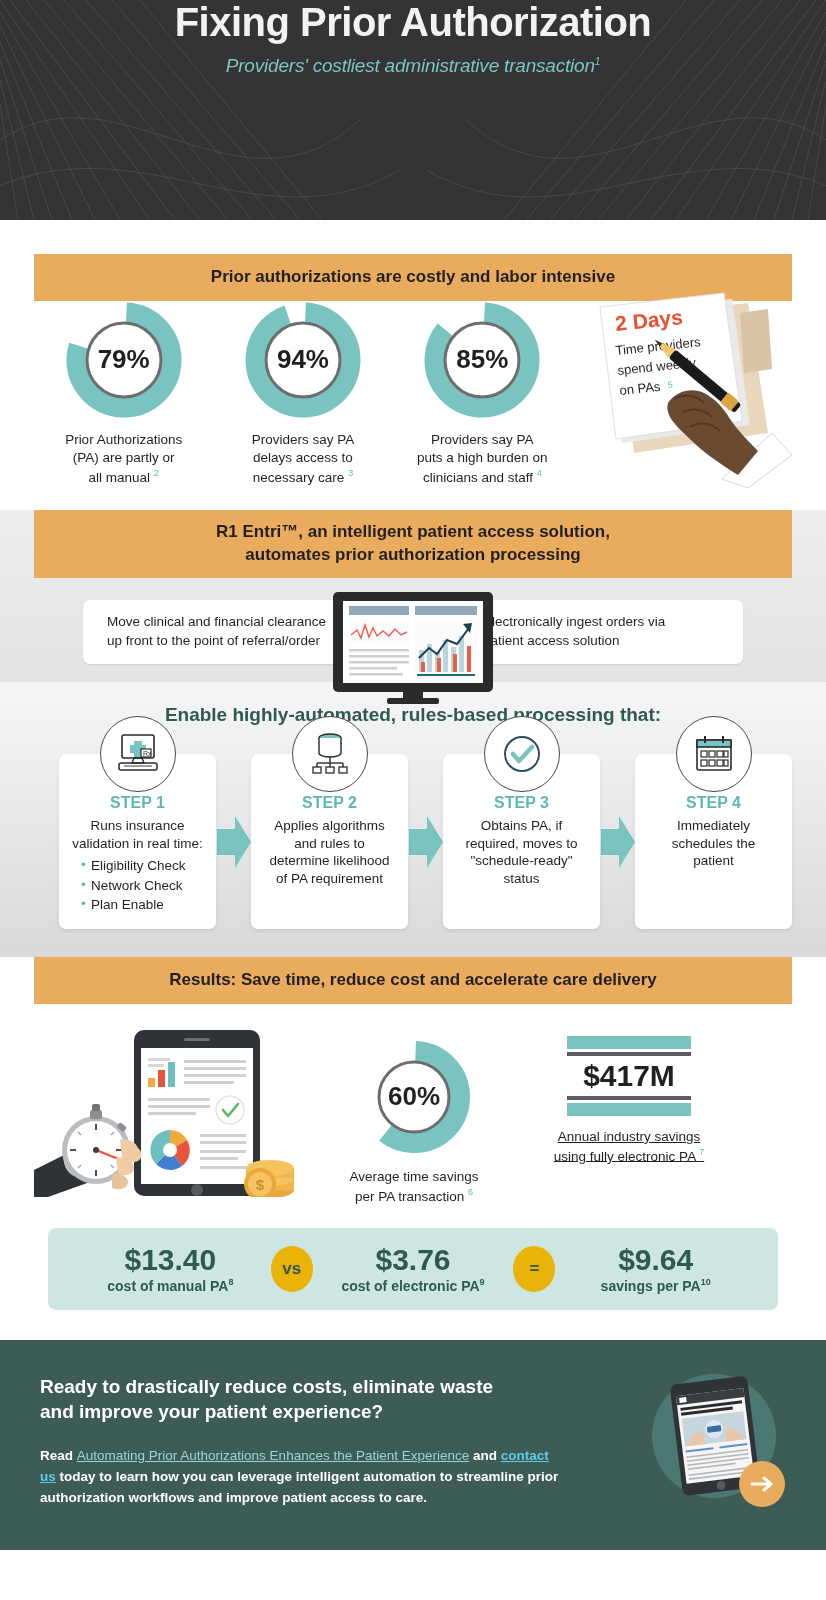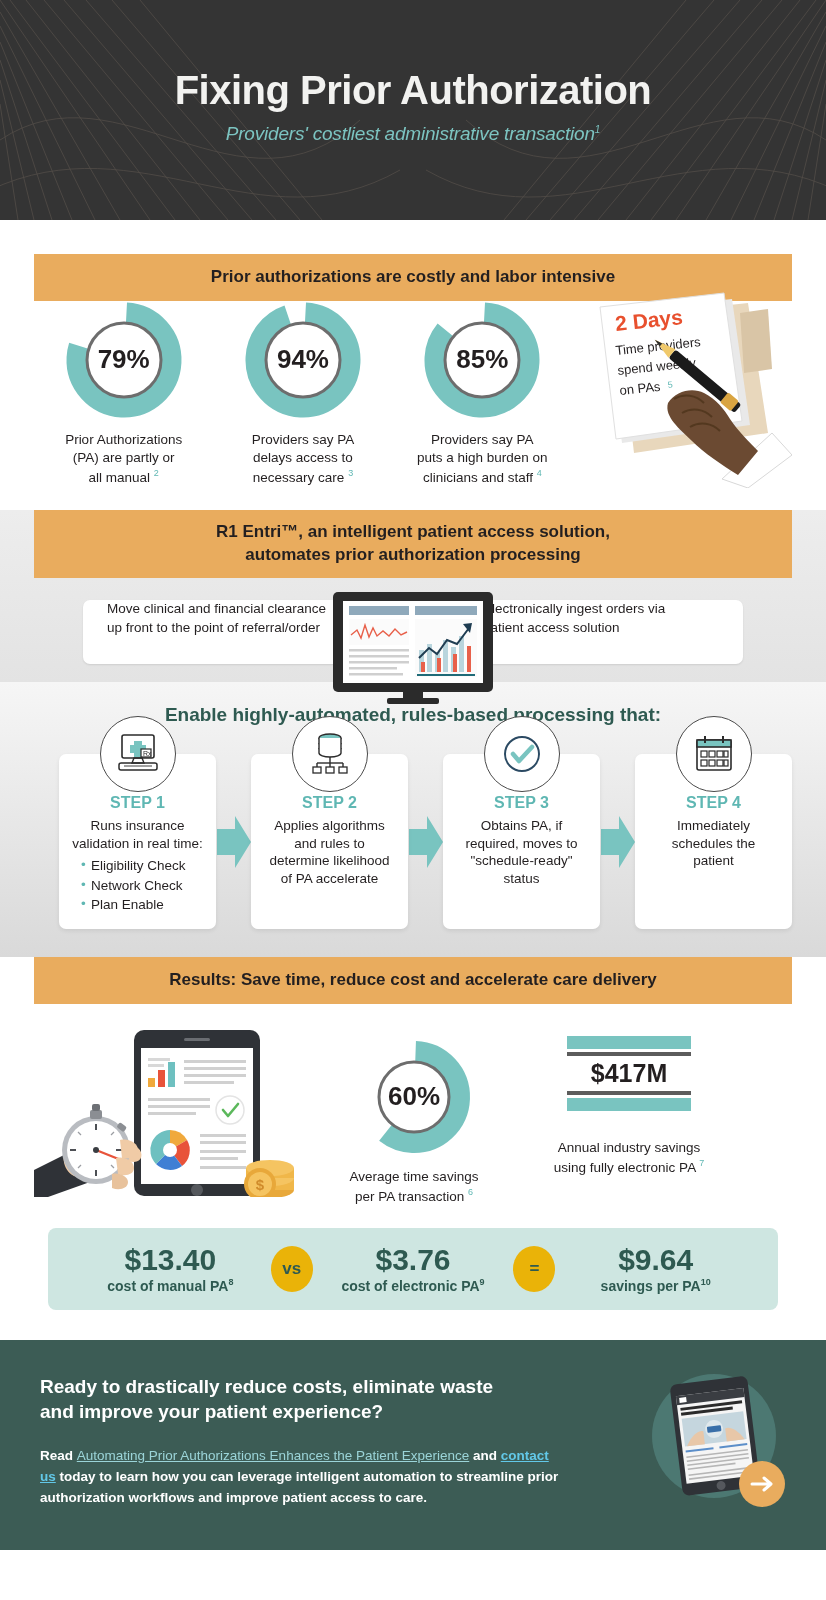--- a/index.html
+++ b/index.html
@@ -21,21 +21,20 @@
     position: relative;
     height: 220px;
     background: #343434;
     overflow: hidden;
   }
   .hero-lines { position: absolute; inset: 0; }
   .hero-inner {
     position: relative;
     z-index: 2;
     text-align: center;
-    padding-top: 68px;
   }
   .hero-title {
     color: #f2f2f0;
     font-size: 40px;
     font-weight: bold;
     letter-spacing: -0.5px;
   }
   .hero-sub {
     color: #7cc4c1;
     font-size: 19px;
@@ -111,21 +110,21 @@
     align-items: center;
     justify-content: center;
     padding: 22px 34px 0 34px;
     position: relative;
   }
   .clearance-card {
     background: #ffffff;
     border-radius: 7px;
     height: 64px;
     display: flex;
-    align-items: flex-start;
+    align-items: center;
     font-size: 13.5px;
     line-height: 1.4;
     color: #231f20;
     box-shadow: 0 1px 2px rgba(0,0,0,0.10);
   }
   .clearance-card.left { width: 330px; padding-left: 24px; padding-right: 70px; }
   .clearance-card.right { width: 330px; padding-left: 70px; padding-right: 20px; }
   .monitor-wrap {
     position: absolute;
     left: 50%;
@@ -224,21 +223,21 @@
     padding: 18px 34px 0 34px;
   }
   .results-illo { width: 280px; position: relative; }
   .results-stat { width: 200px; text-align: center; padding-top: 16px; }
   .results-stat .stat-caption { margin-top: 8px; }
 
   .money-block { text-align: center; padding-top: 14px; width: 230px; }
   .money-bar { width: 124px; height: 13px; background: #79c4c0; margin: 0 auto; }
   .money-rule { width: 124px; height: 4px; background: #5c5c5c; margin: 3px auto; }
   .money-value {
-    font-size: 25px;
+    font-size: 30px;
     font-weight: bold;
     color: #231f20;
     margin: 0 0;
   }
 
   
   .compare {
     background: #cee6e1;
     border-radius: 8px;
     margin: 22px 48px 0 48px;
@@ -565,21 +564,21 @@
             <rect x="5" y="35" width="8" height="6" fill="#ffffff" stroke="#2b2b2b" stroke-width="1.3"></rect>
             <rect x="18" y="35" width="8" height="6" fill="#ffffff" stroke="#2b2b2b" stroke-width="1.3"></rect>
             <rect x="31" y="35" width="8" height="6" fill="#ffffff" stroke="#2b2b2b" stroke-width="1.3"></rect>
           </svg>
         </div>
         <div class="step-label">STEP 2</div>
         <div class="step-text">
           <div>Applies algorithms</div>
           <div>and rules to</div>
           <div>determine likelihood</div>
-          <div>of PA accelerate</div>
+          <div>of PA requirement</div>
         </div>
       </div>
 
       <div class="arrow-gap">
         <svg width="34" height="52" viewBox="0 0 34 52">
           <path d="M0 13 H18 V0 L34 26 L18 52 V39 H0 Z" fill="#79c4c0"></path>
         </svg>
       </div>
 
       <div class="step-card">
@@ -739,21 +738,21 @@
           <div><span>per PA transaction</span> <sup>6</sup></div>
         </div>
       </div>
 
       <div class="money-block">
         <div class="money-bar"></div>
         <div class="money-rule"></div>
         <div class="money-value">$417M</div>
         <div class="money-rule"></div>
         <div class="money-bar"></div>
-        <div class="stat-caption" style="margin-top:28px;">
+        <div class="stat-caption" style="margin-top:12px;text-decoration:underline;">
           <div>Annual industry savings</div>
           <div><span>using fully electronic PA</span> <sup>7</sup></div>
         </div>
       </div>
     </div>
 
     <div class="compare">
       <div class="compare-item">
         <div class="compare-amount">$13.40</div>
         <div class="compare-label"><span>cost of manual PA</span><sup>8</sup></div>

